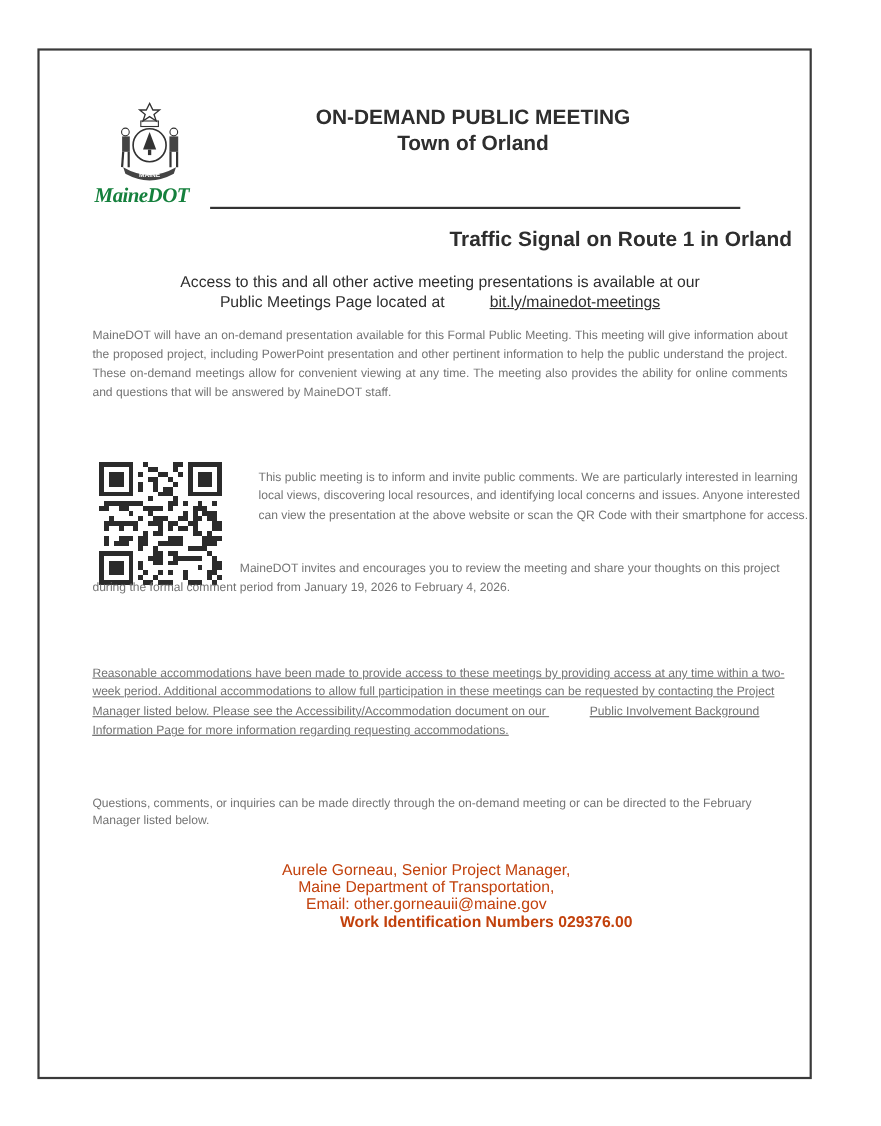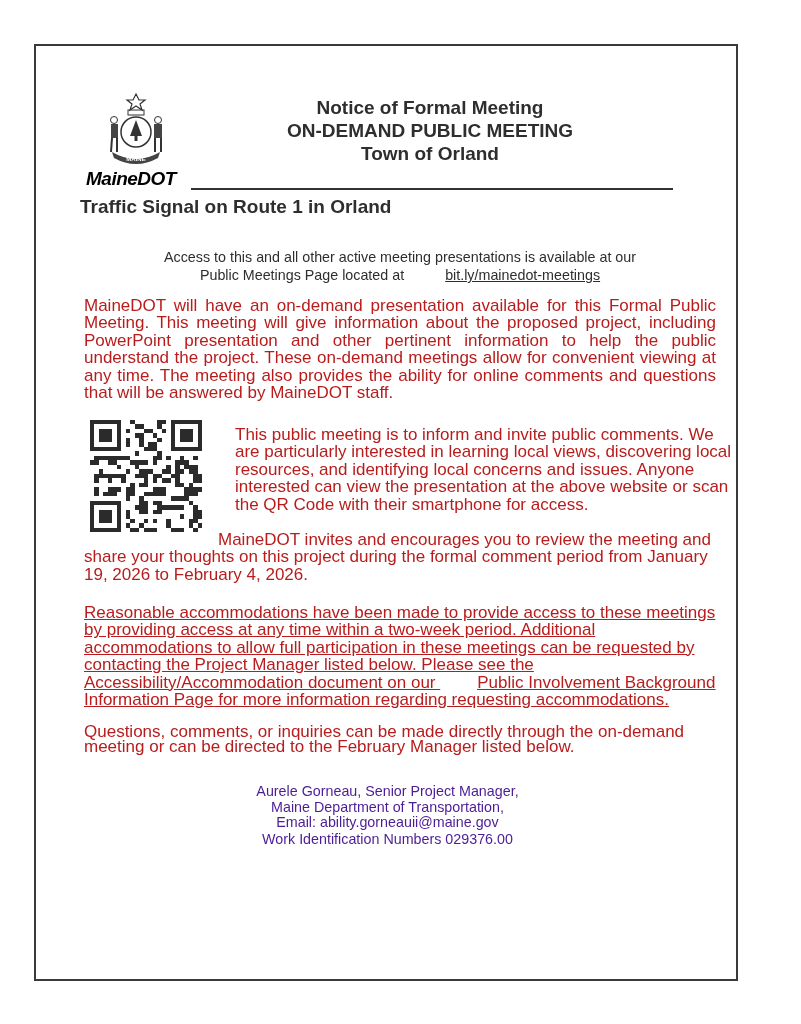--- a/index.html
+++ b/index.html
@@ -2,41 +2,41 @@
 <html><head>
   <meta charset="utf-8">
   <style>
     html, body { margin: 0; padding: 0; background: #ffffff; }
     body { width: 801px; height: 1024px; position: relative; overflow: hidden; color: #2b2b2b;
            font-family: "Liberation Sans", sans-serif; }
     .frame { position: absolute; left: 34px; top: 44px; width: 704px; height: 937px;
              border: 2px solid #3a3a3a; box-sizing: border-box; }
     .logo { position: absolute; left: 86px; top: 92px; width: 100px; text-align: center; }
     .seal { width: 76px; height: 76px; margin: 0 auto; display: block; }
-    .logo-text { font-family: Liberation Sans, sans-serif; font-weight: bold; font-style: italic;
-                 font-size: 19px; color: #000000; letter-spacing: -0.5px; margin-top: 0px; text-align: left; }
+    .logo-text { font-family: Liberation Serif, serif; font-weight: bold; font-style: italic;
+                 font-size: 19px; color: #15803d; letter-spacing: -0.5px; margin-top: 0px; text-align: left; }
     .header { position: absolute; left: 180px; top: 96px; width: 500px; text-align: center;
               font-weight: bold; font-size: 19px; line-height: 23px; color: #2e2e2e; }
     .header-rule { position: absolute; left: 191px; top: 188px; width: 482px; height: 0;
                    border-top: 2px solid #333; }
-    .title { position: absolute; left: 80px; top: 196px; width: 640px; text-align: left;
+    .title { position: absolute; left: 80px; top: 208px; width: 640px; text-align: right;
              font-weight: bold; font-size: 19px; color: #2e2e2e; }
     .access { position: absolute; left: 80px; top: 248px; width: 640px; text-align: center;
               font-weight: normal; font-size: 14.3px; line-height: 18px; color: #2e2e2e; }
     .access a, .body a { color: inherit; text-decoration: underline; margin-left: 37px; }
-    .body { position: absolute; left: 84px; width: 632px; font-size: 17px; line-height: 17.4px; color: #b91c1c; }
+    .body { position: absolute; left: 84px; width: 632px; font-size: 11px; line-height: 17.4px; color: #737373; }
     .p1 { top: 297px; text-align: justify; }
     .qr { position: absolute; left: 90px; top: 420px; width: 112px; height: 112px; }
     .p2 { left: 235px; top: 426px; width: 500px; }
-    .p3 { top: 531px; text-indent: 134px; }
+    .p3 { top: 509px; text-indent: 134px; }
     .p4 { top: 604px; text-decoration: underline; }
     .p5 { top: 724px; line-height: 15px; }
     .contact { position: absolute; left: 200px; top: 784px; width: 375px; text-align: center;
-               font-size: 14.3px; line-height: 15.6px; color: #4c1d95; }
-    .contact .bold { font-weight: normal; margin-top: 1px; }
+               font-size: 14.3px; line-height: 15.6px; color: #c2410c; }
+    .contact .bold { font-weight: bold; margin-top: 1px; text-align: right; }
   </style>
 </head>
 <body>
 
 <div class="frame"></div>
 
 <div class="logo">
   <svg class="seal" viewBox="0 0 76 76">
     <polygon points="38,2 41,8 47,8 42,12 44,18 38,14 32,18 34,12 29,8 35,8" fill="none" stroke="#333" stroke-width="1.2"></polygon>
     <rect x="30" y="18" width="16" height="5" fill="none" stroke="#333" stroke-width="1"></rect>
@@ -51,21 +51,20 @@
     <rect x="56" y="32" width="8" height="14" fill="#444"></rect>
     <line x1="57" y1="46" x2="57" y2="60" stroke="#333" stroke-width="2"></line>
     <line x1="63" y1="46" x2="63" y2="60" stroke="#333" stroke-width="2"></line>
     <path d="M14,60 Q38,74 62,60 L60,66 Q38,78 16,66 Z" fill="#444"></path>
     <text x="38" y="69" font-size="6" text-anchor="middle" fill="#fff" font-family="Liberation Sans, sans-serif" font-weight="bold">MAINE</text>
   </svg>
   <div class="logo-text">MaineDOT</div>
 </div>
 
 <div class="header">
-  <div>Notice of Formal Meeting</div>
   <div>ON-DEMAND PUBLIC MEETING</div>
   <div>Town of Orland</div>
 </div>
 <div class="header-rule"></div>
 
 <div class="title">Traffic Signal on Route 1 in Orland</div>
 
 <div class="access">
   <div>Access to this and all other active meeting presentations is available at our</div>
   <div><span>Public Meetings Page located at </span><a>bit.ly/mainedot-meetings</a></div>
@@ -276,15 +275,15 @@
 
 <div class="body p3">MaineDOT invites and encourages you to review the meeting and share your thoughts on this project during the formal comment period from January 19, 2026 to February 4, 2026.</div>
 
 <div class="body p4"><span>Reasonable accommodations have been made to provide access to these meetings by providing access at any time within a two-week period. Additional accommodations to allow full participation in these meetings can be requested by contacting the Project Manager listed below. Please see the Accessibility/Accommodation document on our </span><a>Public Involvement Background Information Page</a><span> for more information regarding requesting accommodations.</span></div>
 
 <div class="body p5">Questions, comments, or inquiries can be made directly through the on-demand meeting or can be directed to the February Manager listed below.</div>
 
 <div class="contact">
   <div>Aurele Gorneau, Senior Project Manager,</div>
   <div>Maine Department of Transportation,</div>
-  <div>Email: ability.gorneauii@maine.gov</div>
+  <div>Email: other.gorneauii@maine.gov</div>
   <div class="bold">Work Identification Numbers 029376.00</div>
 </div>
 
 </body></html>

